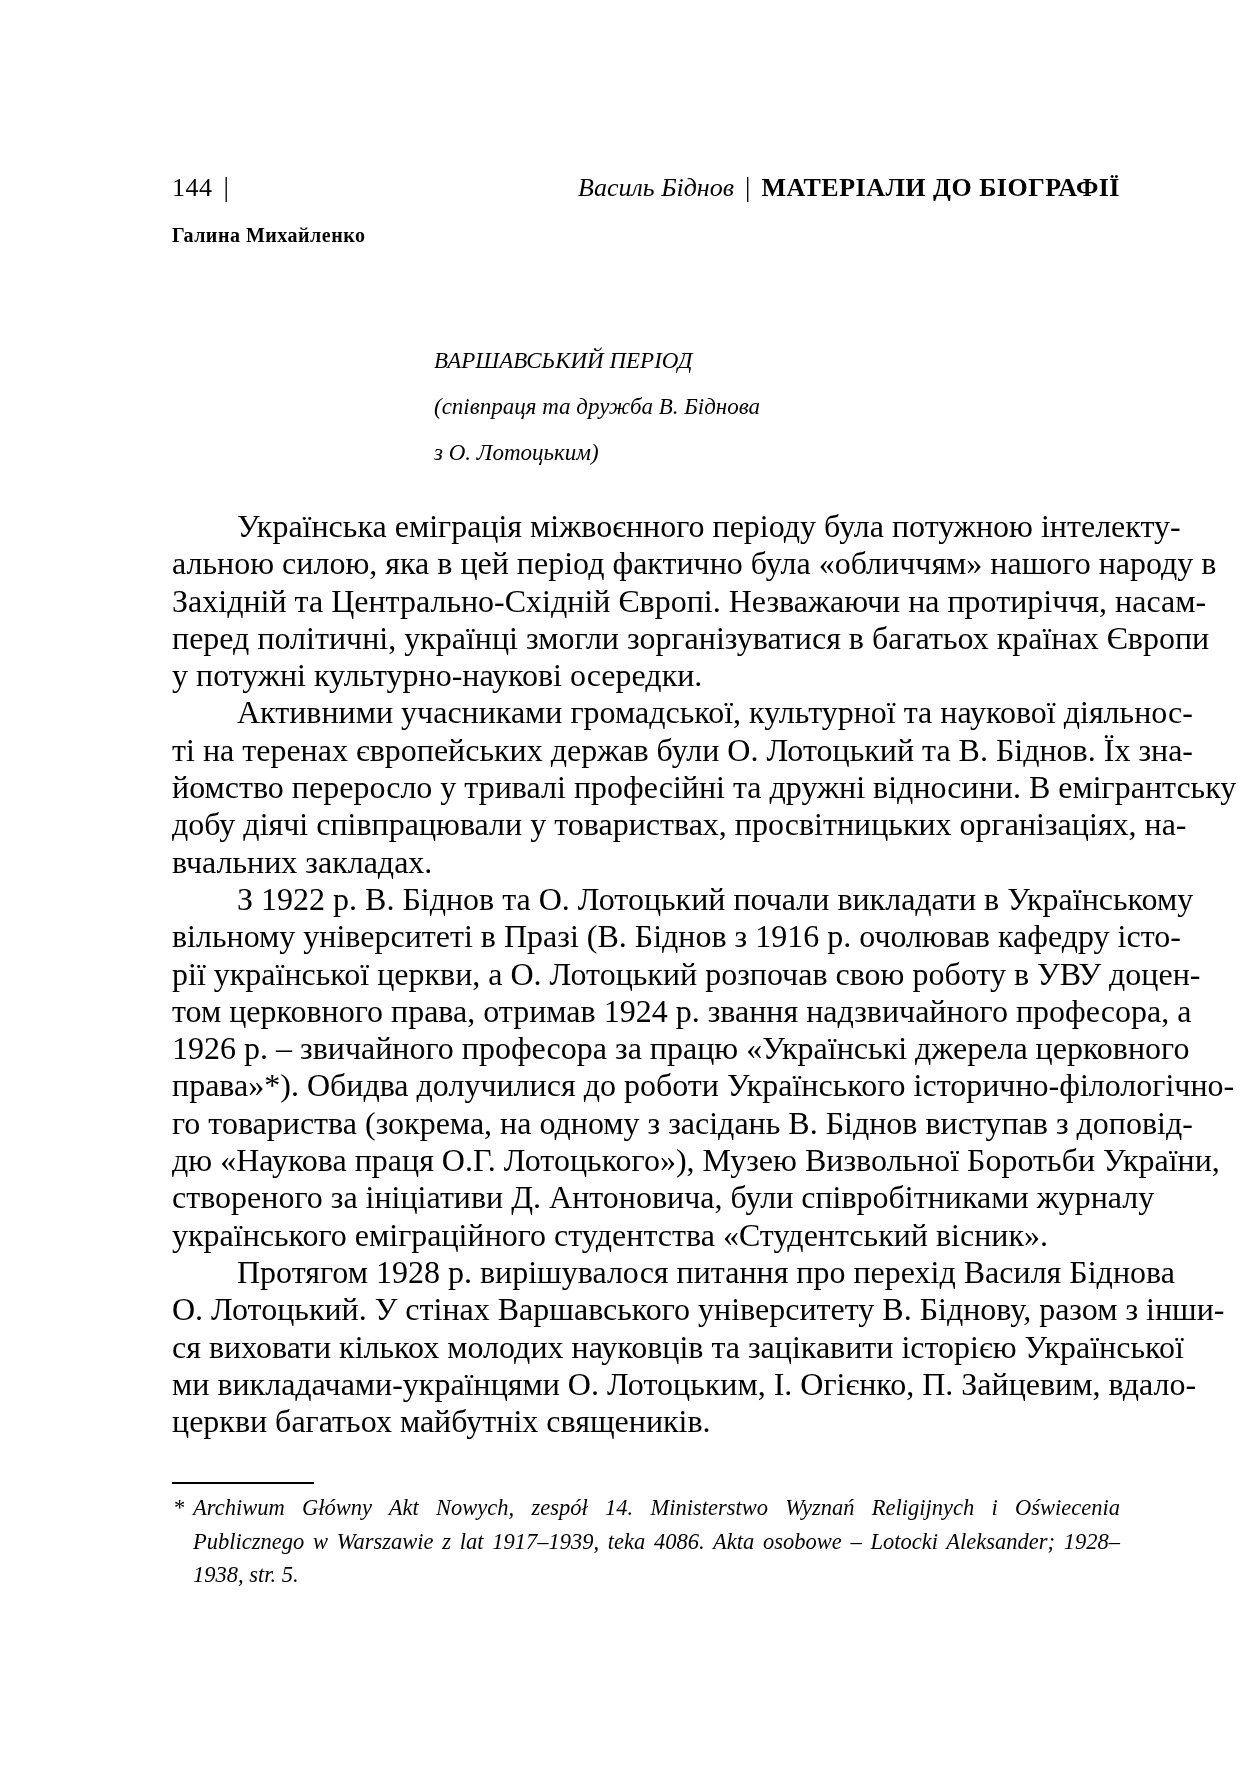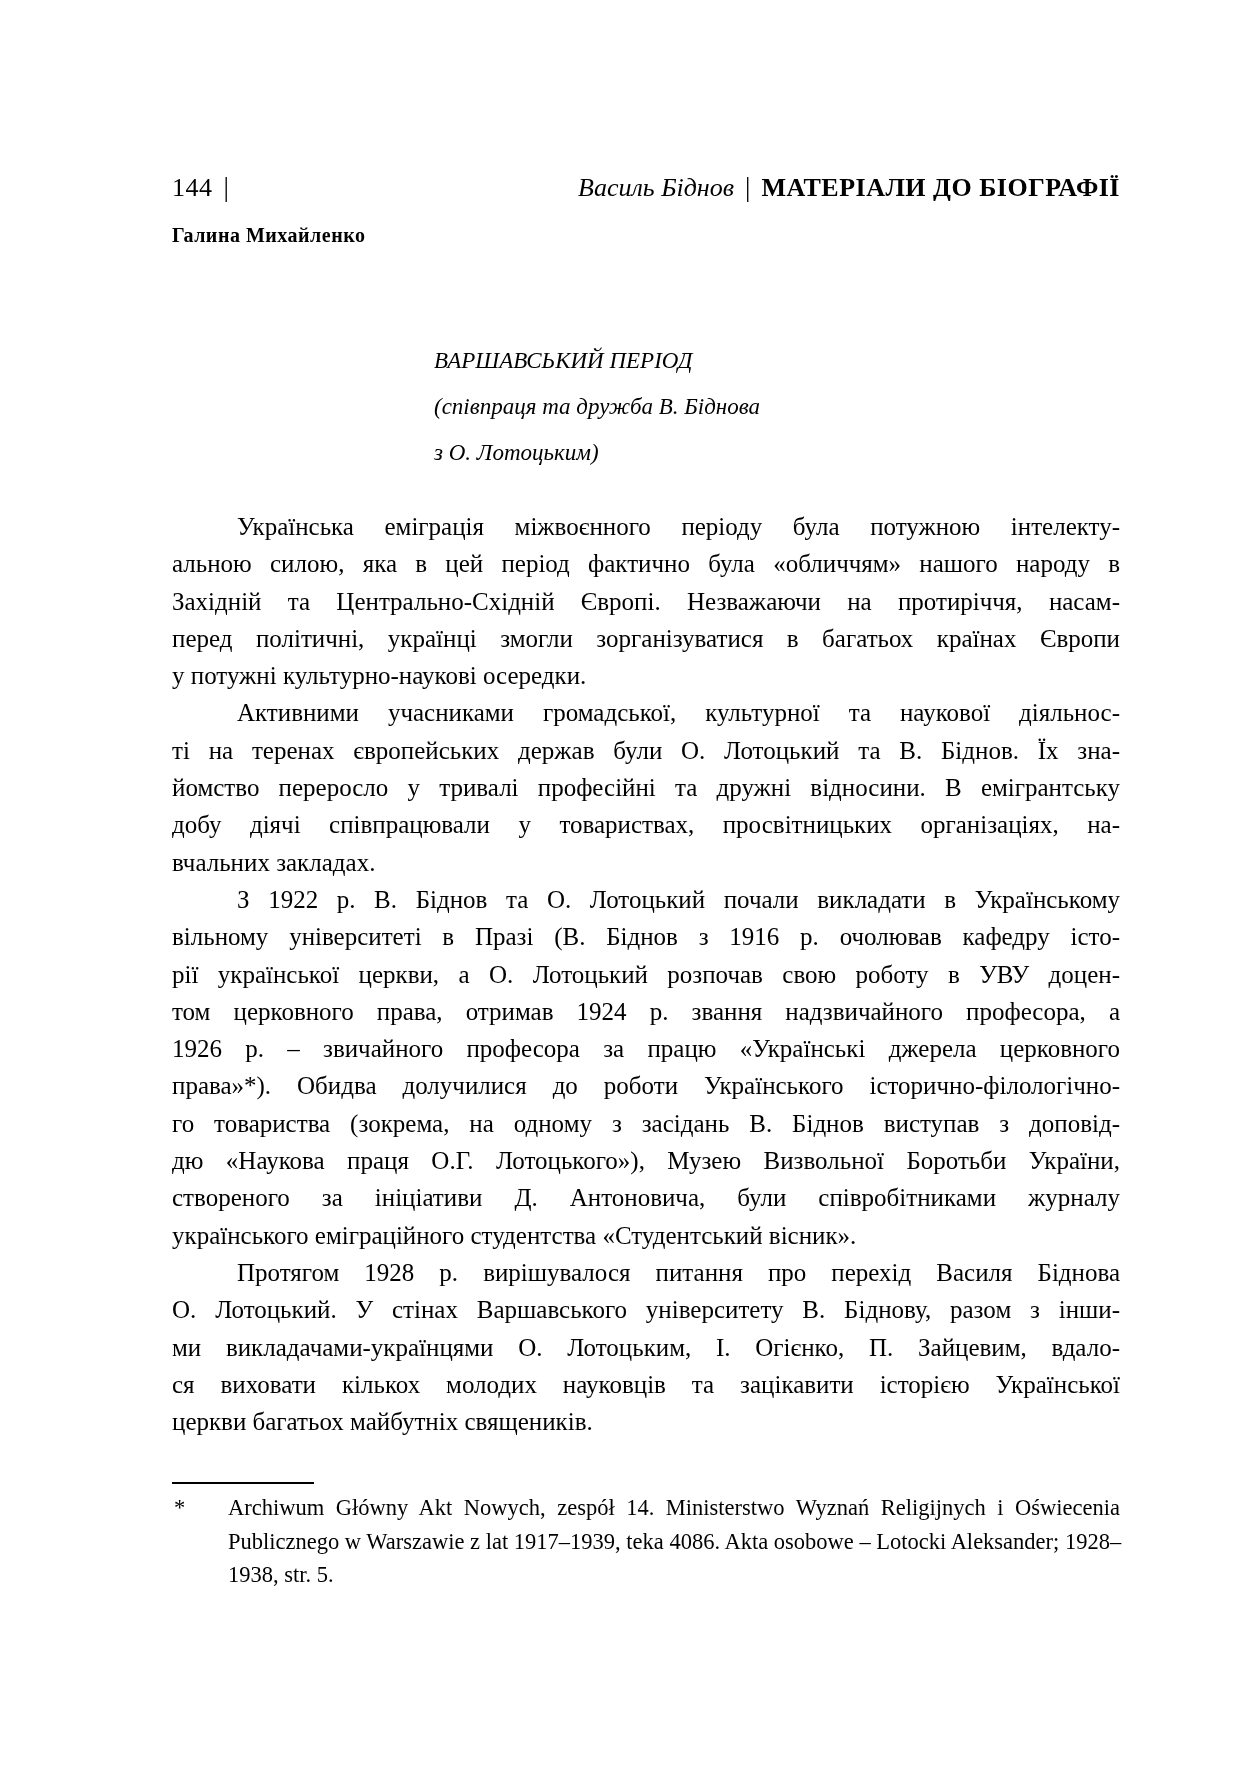--- a/index.html
+++ b/index.html
@@ -32,41 +32,41 @@
   
   .title {
     position:absolute; top:338px; left:434px;
     font-size:23px; font-style:italic; line-height:46px;
     white-space:nowrap;
   }
 
   
   .body {
     position:absolute; top:508px; left:172px; width:948px;
-    font-size:25px; line-height:37.3px;
+    font-size:32px; line-height:37.3px;
   }
   .body-line {
     white-space:nowrap;
     text-align:justify;
     text-align-last:justify;
   }
   .body-line.para-last { text-align-last:left; }
   .body-line.indent { text-indent:65px; }
 
   
   .fn-rule {
     position:absolute; top:1482px; left:172px; width:142px;
     border-top:2px solid #000;
   }
   .footnote {
     position:absolute; top:1491px; left:172px; width:948px;
     font-size:22.5px; line-height:33.5px;
   }
   .fn-marker { position:absolute; left:2px; top:0; }
-  .fn-text { margin-left:56px; }
+  .fn-text { margin-left:21px;font-style:italic; }
   .fn-line {
     white-space:nowrap;
     text-align:justify;
     text-align-last:justify;
   }
   .fn-line.fn-last { text-align-last:left; }
 </style>
 </head>
 <body>
 
@@ -105,22 +105,22 @@
       <div class="body-line">рії української церкви, а О. Лотоцький розпочав свою роботу в УВУ доцен-</div>
       <div class="body-line">том церковного права, отримав 1924 р. звання надзвичайного професора, а</div>
       <div class="body-line">1926 р. – звичайного професора за працю «Українські джерела церковного</div>
       <div class="body-line">права»*). Обидва долучилися до роботи Українського історично-філологічно-</div>
       <div class="body-line">го товариства (зокрема, на одному з засідань В. Біднов виступав з доповід-</div>
       <div class="body-line">дю «Наукова праця О.Г. Лотоцького»), Музею Визвольної Боротьби України,</div>
       <div class="body-line">створеного за ініціативи Д. Антоновича, були співробітниками журналу</div>
       <div class="body-line para-last">українського еміграційного студентства «Студентський вісник».</div>
       <div class="body-line indent">Протягом 1928 р. вирішувалося питання про перехід  Василя Біднова</div>
       <div class="body-line">О. Лотоцький. У стінах Варшавського університету В. Біднову, разом з інши-</div>
+      <div class="body-line">ся виховати кількох молодих науковців та зацікавити історією Української</div>
       <div class="body-line">ми викладачами-українцями О. Лотоцьким, І. Огієнко, П. Зайцевим, вдало-</div>
-      <div class="body-line">ся виховати кількох молодих науковців та зацікавити історією Української</div>
       <div class="body-line para-last">церкви багатьох майбутніх священиків.</div>
     </div>
 
   <div class="fn-rule"></div>
 
   <div class="footnote">
     <span class="fn-marker">*</span>
     <div class="fn-text">
         <div class="fn-line">Archiwum Główny Akt Nowych, zespół 14. Ministerstwo Wyznań Religijnych i Oświecenia</div>
         <div class="fn-line">Publicznego w Warszawie z lat 1917–1939, teka 4086. Akta osobowe – Lotocki Aleksander; 1928–</div>

